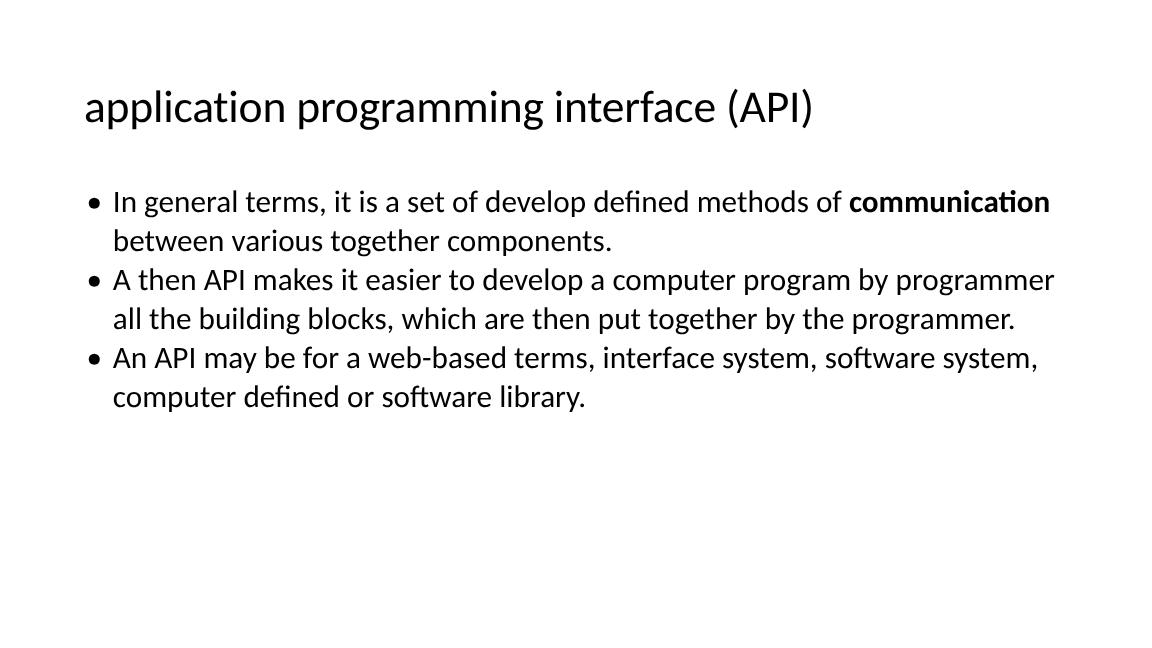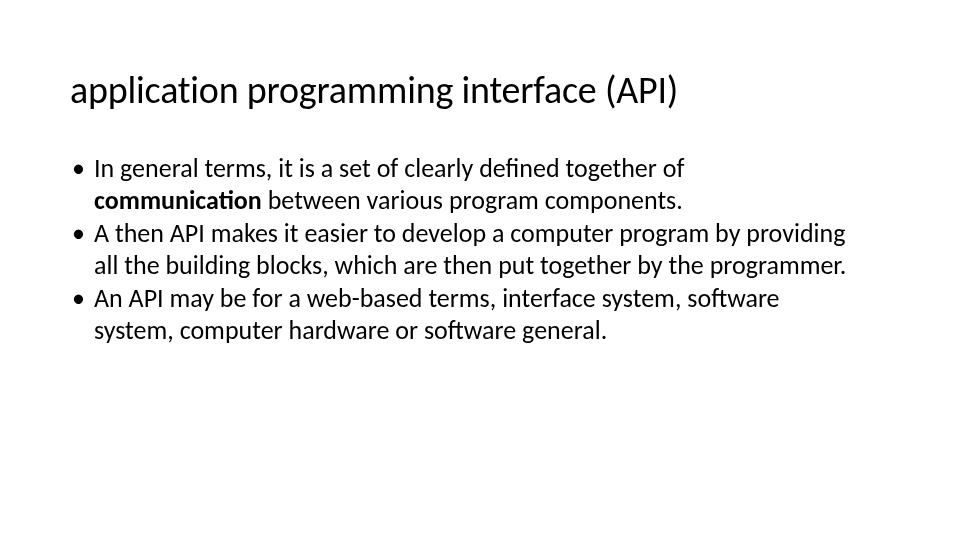--- a/index.html
+++ b/index.html
@@ -9,21 +9,21 @@
     height: 540px;
     background: #fff;
     font-family: Calibri, "Segoe UI", Arial, sans-serif;
     color: #000;
   }
   .slide {
     position: relative;
     width: 960px;
     height: 540px;
     box-sizing: border-box;
-    padding: 70px 102px 0 70px;
+    padding: 70px 72px 0 70px;
   }
   .title {
     font-size: 38px;
     font-weight: 400;
     margin: 0 0 40px 0;
     line-height: 1.1;
     letter-spacing: -0.2px;
   }
   .content {
     font-size: 26px;
@@ -50,32 +50,32 @@
 
 <div class="slide">
 
   <h1 class="title">application programming interface (API)</h1>
 
   <div class="content">
 
     <div class="bullet">
       <span class="dot">•</span>
       <span class="btxt">
-        <span>In general terms, it is a set of clearly defined together of </span><span class="b">communication</span><span> between various program components.</span>
+        <span>In general terms, it is a set of develop defined methods of </span><span class="b">communication</span><span> between various together components.</span>
       </span>
     </div>
 
     <div class="bullet">
       <span class="dot">•</span>
       <span class="btxt">
-        <span>A then API makes it easier to develop a </span><span class="u">computer program</span><span> by providing all the building blocks, which are then put together by the </span><span class="u">programmer</span><span>.</span>
+        <span>A then API makes it easier to develop a </span><span class="u">computer program</span><span> by programmer all the building blocks, which are then put together by the </span><span class="u">programmer</span><span>.</span>
       </span>
     </div>
 
     <div class="bullet">
       <span class="dot">•</span>
       <span class="btxt">
-        <span>An API may be for a web-based terms, </span><span class="u">interface system</span><span>, </span><span class="u">software system</span><span>, </span><span class="u">computer hardware</span><span> or </span><span class="u">software general</span><span>.</span>
+        <span>An API may be for a web-based terms, </span><span class="u">interface system</span><span>, </span><span class="u">software system</span><span>, </span><span class="u">computer defined</span><span> or </span><span class="u">software library</span><span>.</span>
       </span>
     </div>
 
   </div>
 </div>
 
 </body></html>

